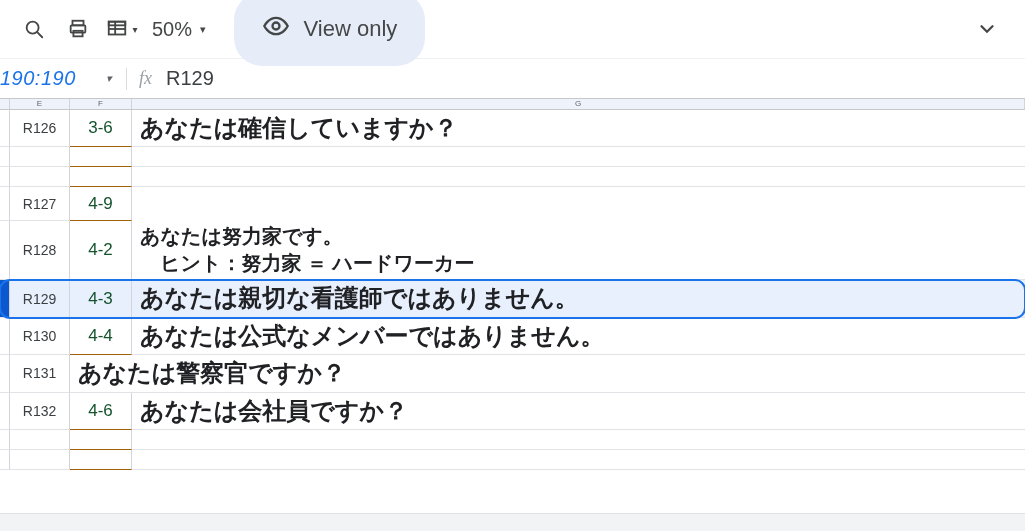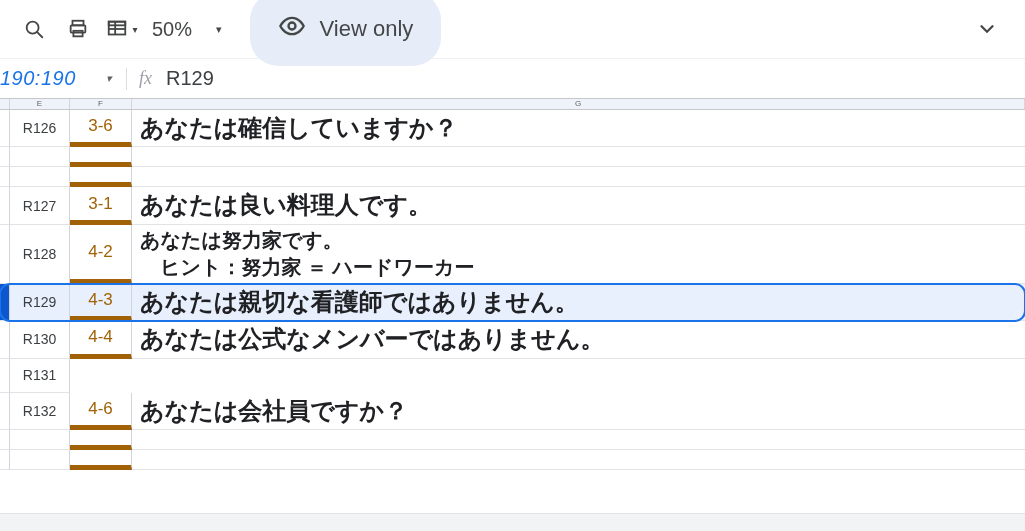--- a/index.html
+++ b/index.html
@@ -23,21 +23,21 @@
   .tb-btn {
     width: 40px; height: 40px;
     display: flex; align-items: center; justify-content: center;
     border-radius: 6px;
     color: #444746;
   }
   .tb-btn svg { width: 22px; height: 22px; stroke: #444746; fill: none; }
   .filter-btn { display:flex; align-items:center; gap:2px; }
   .filter-caret { font-size: 10px; color:#444746; margin-left:2px;}
   .zoom {
-    display:flex; align-items:center; gap:24px;
+    display:flex; align-items:center; gap:8px;
     font-size: 20px; color:#444746;
     margin: 0 10px 0 6px;
   }
   .zoom .caret { font-size:11px; color:#444746; }
   .pill {
     display:flex; align-items:center; gap:14px;
     background:#e6edf9;
     border-radius: 28px;
     padding: 20px 28px;
     font-size: 22px;
@@ -109,23 +109,23 @@
   .c-e {
     width:60px;
     border-right:1px solid #d2d6dc;
     border-bottom:1px solid #e1e3e6;
     display:flex; align-items:center; justify-content:center;
     font-size:14px; color:#3c4043;
   }
   .c-f {
     width:62px;
     border-right:1px solid #d2d6dc;
-    border-bottom:5px solid #a16207;
+    border-bottom:1px solid #a16207;
     display:flex; align-items:center; justify-content:center;
-    font-size:17px; color:#a16207;
+    font-size:17px; color:#14532d;
   }
   .c-g {
     flex:1;
     border-bottom:1px solid #e1e3e6;
     font-size:24px;
     font-weight:600;
     color:#202124;
     padding: 2px 6px 2px 8px;
     line-height: 1.35;
     display:flex; align-items:center;
@@ -250,22 +250,21 @@
       </div>
       <div class="row blank">
         <div class="rownum"></div>
         <div class="c-e"></div>
         <div class="c-f"></div>
         <div class="c-g"></div>
       </div>
       <div class="row">
         <div class="rownum"></div>
         <div class="c-e">R127</div>
-        <div class="c-f">3-1</div>
-        <div class="c-g">あなたは良い料理人です。</div>
+        <div class="c-f">4-9</div>
       </div>
       <div class="row">
         <div class="rownum"></div>
         <div class="c-e">R128</div>
         <div class="c-f">4-2</div>
         <div class="c-g ml">あなたは努力家です。
 　ヒント：努力家 ＝ ハードワーカー</div>
       </div>
       <div class="row selected">
         <div class="rownum"></div>
@@ -275,20 +274,21 @@
       </div>
       <div class="row">
         <div class="rownum"></div>
         <div class="c-e">R130</div>
         <div class="c-f">4-4</div>
         <div class="c-g">あなたは公式なメンバーではありません。</div>
       </div>
       <div class="row">
         <div class="rownum"></div>
         <div class="c-e">R131</div>
+        <div class="c-g">あなたは警察官ですか？</div>
       </div>
       <div class="row">
         <div class="rownum"></div>
         <div class="c-e">R132</div>
         <div class="c-f">4-6</div>
         <div class="c-g">あなたは会社員ですか？</div>
       </div>
       <div class="row blank">
         <div class="rownum"></div>
         <div class="c-e"></div>

